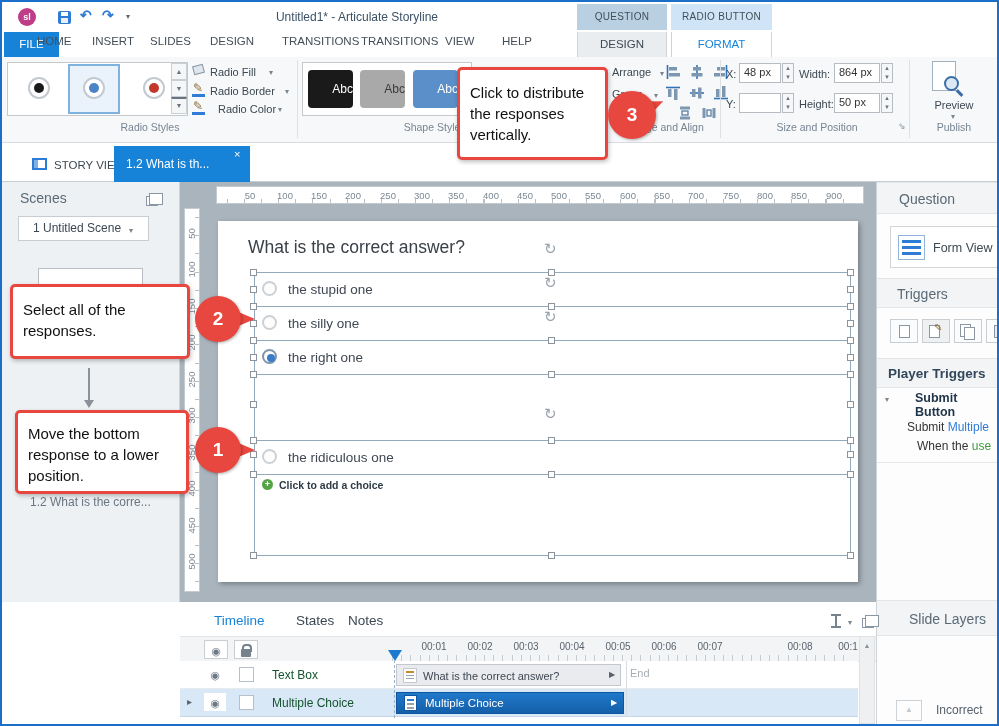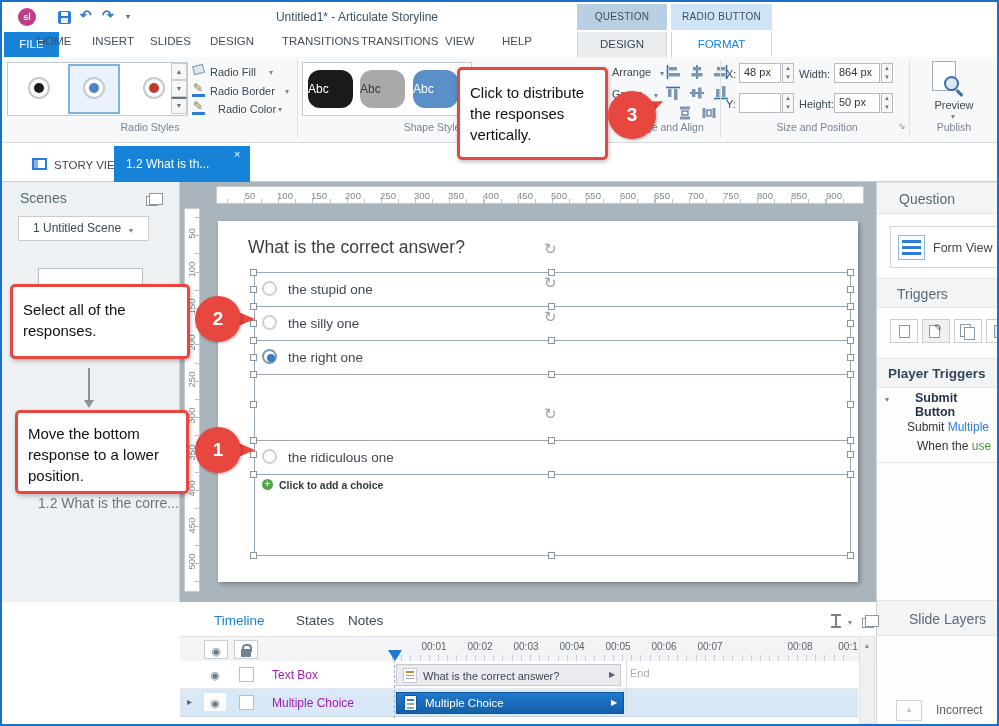--- a/index.html
+++ b/index.html
@@ -30,21 +30,21 @@
   .vsep{top:58px;width:1px;height:78px;background:#dde1e4;}
   .gallery{background:#fff;border:1px solid #c3c9cd;}
   .radio-prev{width:22px;height:22px;border:2px solid #c3c9cf;border-radius:50%;background:#fff;}
   .radio-prev i{position:absolute;left:4px;top:4px;width:10px;height:10px;border-radius:50%;}
   .sel-box{border:2px solid #7eb3e0;background:#eaf3fb;}
   .scroll-btn{width:16px;height:17px;border:1px solid #c9ced2;background:#f4f6f7;font-size:7px;color:#6a7480;text-align:center;line-height:16px;}
   .rb-btn{font-size:11px;color:#3c4852;line-height:14px;}
   .caret{font-size:8px;color:#7a858f;}
   .pencil{font-size:12px;color:#8a6d3b;line-height:10px;}
   .blue-bar{width:13px;height:3px;background:#2e7cd6;}
-  .abc-swatch{width:45px;height:38px;border-radius:12px;font-size:12px;text-align:left;line-height:38px;}
+  .abc-swatch{width:45px;height:38px;border-radius:4px;font-size:12px;text-align:right;line-height:38px;}
   .ribbon-btn{font-size:11px;color:#3c4852;}
   .spin{width:12px;height:20px;border:1px solid #b6bcc2;background:#f6f7f8;font-size:6px;color:#6a7480;text-align:center;line-height:9px;}
   .field{height:20px;border:1px solid #b6bcc2;background:#fff;font-size:11px;color:#333;padding:2px 4px;}
   .flabel{font-size:11px;color:#3c4852;}
   
   .ic-prevdoc{width:24px;height:30px;background:#fff;border:1px solid #9fb0bf;}
   .ic-mag{width:15px;height:15px;border:2.5px solid #3d6ea5;border-radius:50%;background:#dce9f5;}
   .ic-maghandle{width:3px;height:8px;background:#3d6ea5;transform:rotate(-45deg);}
   
   #tabstrip{left:0;top:141px;width:995px;height:39px;background:#fff;border-bottom:1px solid #c9ced3;}
@@ -86,21 +86,21 @@
   
   #timeline{left:178px;top:420px;width:696px;height:124px;background:#fff;}
   .tl-tab{font-size:13.5px;color:#3c4852;}
   .tl-tab.active{color:#1683d8;}
   #tl-controls{left:0;top:34px;width:696px;height:26px;background:#f3f4f5;border-top:1px solid #e2e5e8;border-bottom:1px solid #dfe3e6;}
   .tl-btn{width:24px;height:19px;border:1px solid #c9ced2;background:#fff;text-align:center;}
   .ticklabel{top:4px;width:40px;text-align:center;font-size:10px;color:#5a646e;}
   .tl-row{left:0;width:678px;height:28px;}
   .ic-eye{font-size:11px;color:#6d7984;line-height:14px;}
   .cbox{width:15px;height:15px;background:#fff;border:1px solid #b9bfc6;}
-  .rowlabel{font-size:12px;color:#a21caf;}
+  .rowlabel{font-size:12px;color:#14532d;}
   .bar{height:22px;border:1px solid #c4c9cf;background:#e9ebee;font-size:11px;color:#3f4752;}
   .bar.sel{background:linear-gradient(#2079ca,#145fa9);border:1px solid #0f55a0;color:#fff;}
   .ic-lock{width:10px;height:8px;background:#76828c;border-radius:1px;}
   .ic-lock:before{content:"";position:absolute;left:1px;top:-5px;width:6px;height:6px;border:2px solid #76828c;border-bottom:none;border-radius:4px 4px 0 0;}
   .playhead{width:0;height:0;border-left:7px solid transparent;border-right:7px solid transparent;border-top:11px solid #1b79d0;}
   .dashline{width:1px;border-left:1px dashed #9fb3c8;}
   svg.alic{display:block;}
 </style>
 </head>
 <body>
@@ -268,21 +268,21 @@
   <div class="abs" id="main">
 
     <div class="abs" id="leftpanel">
       <span class="abs panel-h" style="left:18px;top:8px;">Scenes</span>
       <div class="abs ic-windows" style="left:144px;top:14px;"></div>
       <div class="abs" id="scene-dd">
         <span class="abs" style="left:14px;top:0;line-height:23px;">1 Untitled Scene</span>
         <span class="abs caret" style="left:110px;top:2px;line-height:23px;">▾</span>
       </div>
       <div class="abs" style="left:36px;top:86px;width:105px;height:24px;background:#fff;border:1px solid #b8bec3;"></div>
-      <span class="abs" style="left:36px;top:313px;font-size:14px;color:#6b7682;">1.2 What is the corre...</span>
+      <span class="abs" style="left:28px;top:313px;font-size:12px;color:#6b7682;">1.2 What is the corre...</span>
     </div>
 
     <div class="abs ruler" style="left:214px;top:4px;width:648px;height:18px;">
       <div class="abs" style="left:10px;top:12px;width:630px;height:4px;background:repeating-linear-gradient(90deg,#b8c0c6 0 1px,transparent 1px 17.1px);"></div>
       <span class="abs rlabel" style="left:18px;">50</span>
       <span class="abs rlabel" style="left:53px;">100</span>
       <span class="abs rlabel" style="left:87px;">150</span>
       <span class="abs rlabel" style="left:121px;">200</span>
       <span class="abs rlabel" style="left:156px;">250</span>
       <span class="abs rlabel" style="left:190px;">300</span>

